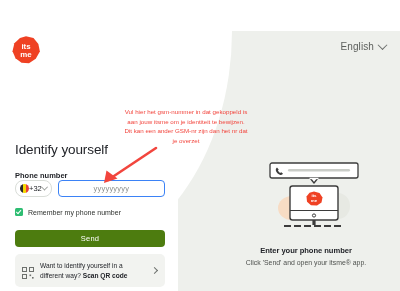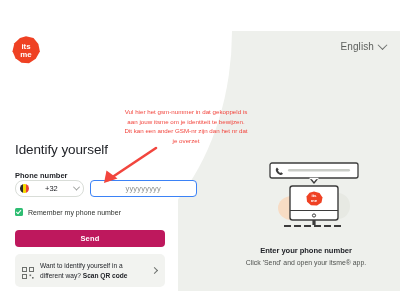--- a/index.html
+++ b/index.html
@@ -98,21 +98,21 @@
     margin-bottom: 0;
   }
   .phone-row {
     display: flex;
     gap: 6px;
     align-items: stretch;
   }
   .country {
     display: flex;
     align-items: center;
-    gap: 16px;
+    gap: 0;
     border: 1px solid #d9ddd8;
     border-radius: 8px;
     background: #fff;
     padding: 0 4px;
     height: 17px;
     box-sizing: border-box;
     cursor: pointer;
   }
   .flag {
     width: 9px; height: 9px;
@@ -178,25 +178,25 @@
     font-size: 7px;
     color: #2f322f;
   }
 
   .send-btn {
     margin-top: 14px;
     width: 100%;
     height: 17px;
     border: none;
     border-radius: 4px;
-    background: #be185d;
+    background: #4d7c0f;
     color: #ffffff;
     font-family: "Liberation Sans", sans-serif;
     font-size: 7.5px;
-    font-weight: bold;
+    font-weight: normal;
     cursor: pointer;
     letter-spacing: .2px;
   }
 
   
   .qr-card {
     position: absolute;
     left: 15px;
     top: 254px;
     width: 150px;

